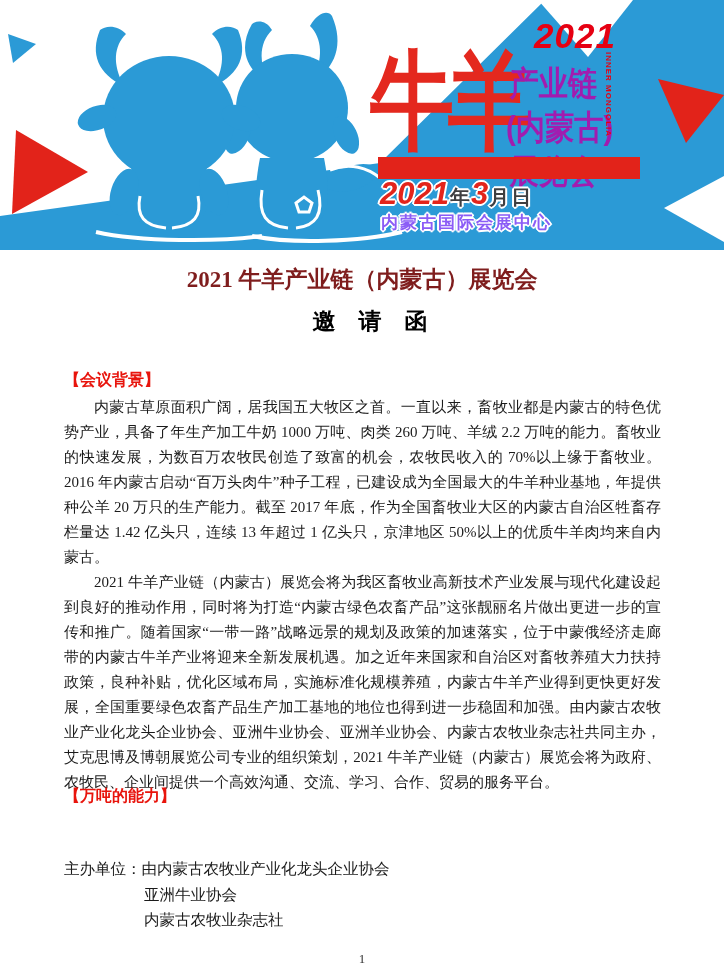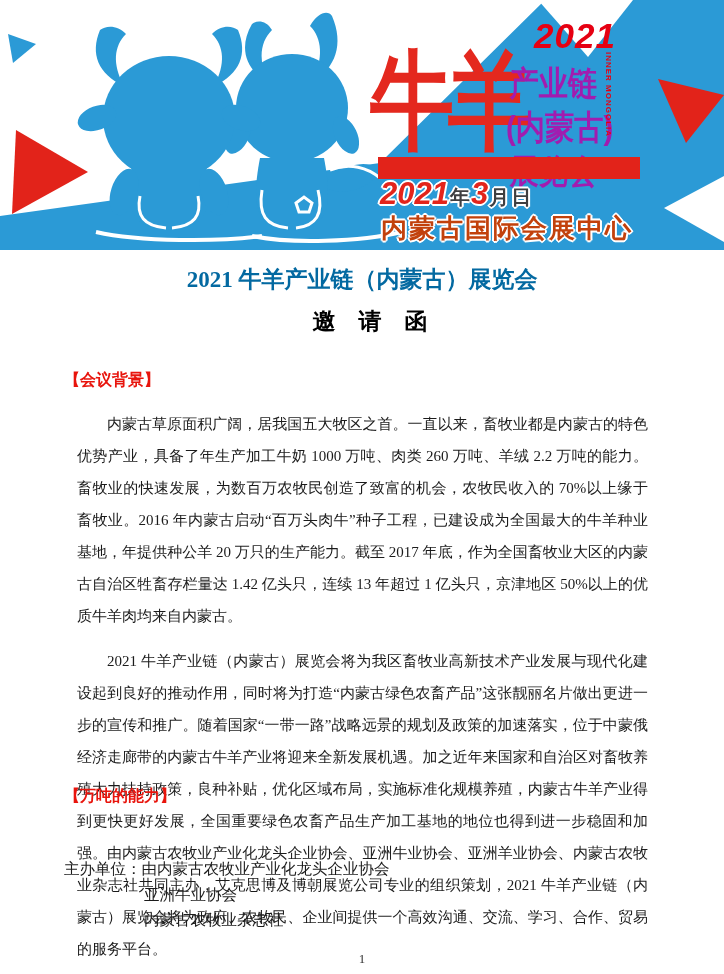--- a/index.html
+++ b/index.html
@@ -29,34 +29,34 @@
     font-family:"Liberation Sans","DejaVu Sans",sans-serif;
     font-size:8px;font-weight:bold;color:#e60012;letter-spacing:1px;
   }
   .b-bar{left:378px;top:157px;width:262px;height:22px;background:#e2231a;}
   .b-date{left:380px;top:176px;display:flex;align-items:baseline;
     font-family:"Liberation Sans","DejaVu Sans",sans-serif;font-weight:800;}
   .b-date .num{font-size:31px;font-style:italic;color:#e3241b;}
   .b-date .unit{font-size:20px;color:#3e3e40;padding:0 1px;}
   .b-venue{
     left:381px;top:211px;font-family:"Liberation Sans","DejaVu Sans",sans-serif;
-    font-size:26px;font-weight:bold;color:#c2410c;letter-spacing:2px;
+    font-size:17px;font-weight:bold;color:#8b5cf6;letter-spacing:2px;
   }
   .outline-w{text-shadow:-2px 0 #fff,2px 0 #fff,0 -2px #fff,0 2px #fff,
     -1px -1px #fff,1px -1px #fff,-1px 1px #fff,1px 1px #fff;}
   
   .doc-title{position:absolute;left:0;top:264px;width:724px;text-align:center;
-    font-size:23px;font-weight:bold;color:#0369a1;}
+    font-size:23px;font-weight:bold;color:#7f1d1d;}
   .doc-subtitle{position:absolute;left:0;top:306px;width:724px;text-align:center;
     font-size:23px;font-weight:bold;color:#000;padding-left:8px;}
   .sec-heading{position:absolute;left:64px;font-size:16px;font-weight:bold;color:#e8140c;}
   .sec1{top:370px;font-family:Liberation Serif, serif;}
   .sec2{top:786px;}
   .paras{position:absolute;left:64px;top:395px;width:597px;}
-  .paras p{margin:13px;font-size:15px;line-height:32px;text-align:justify;text-indent:2em;}
+  .paras p{margin:0;font-size:15px;line-height:25px;text-align:justify;text-indent:2em;}
   .org{position:absolute;left:64px;top:812px;width:610px;font-size:15.5px;line-height:25.6px;margin-top:44px;}
   .org-row{display:flex;}
   .org-label{flex:0 0 auto;}
   .org-sub{padding-left:80px;}
   .page-num{position:absolute;left:0;top:951px;width:724px;text-align:center;
     font-size:13px;color:#333;}
 </style>
 </head>
 <body>
 

